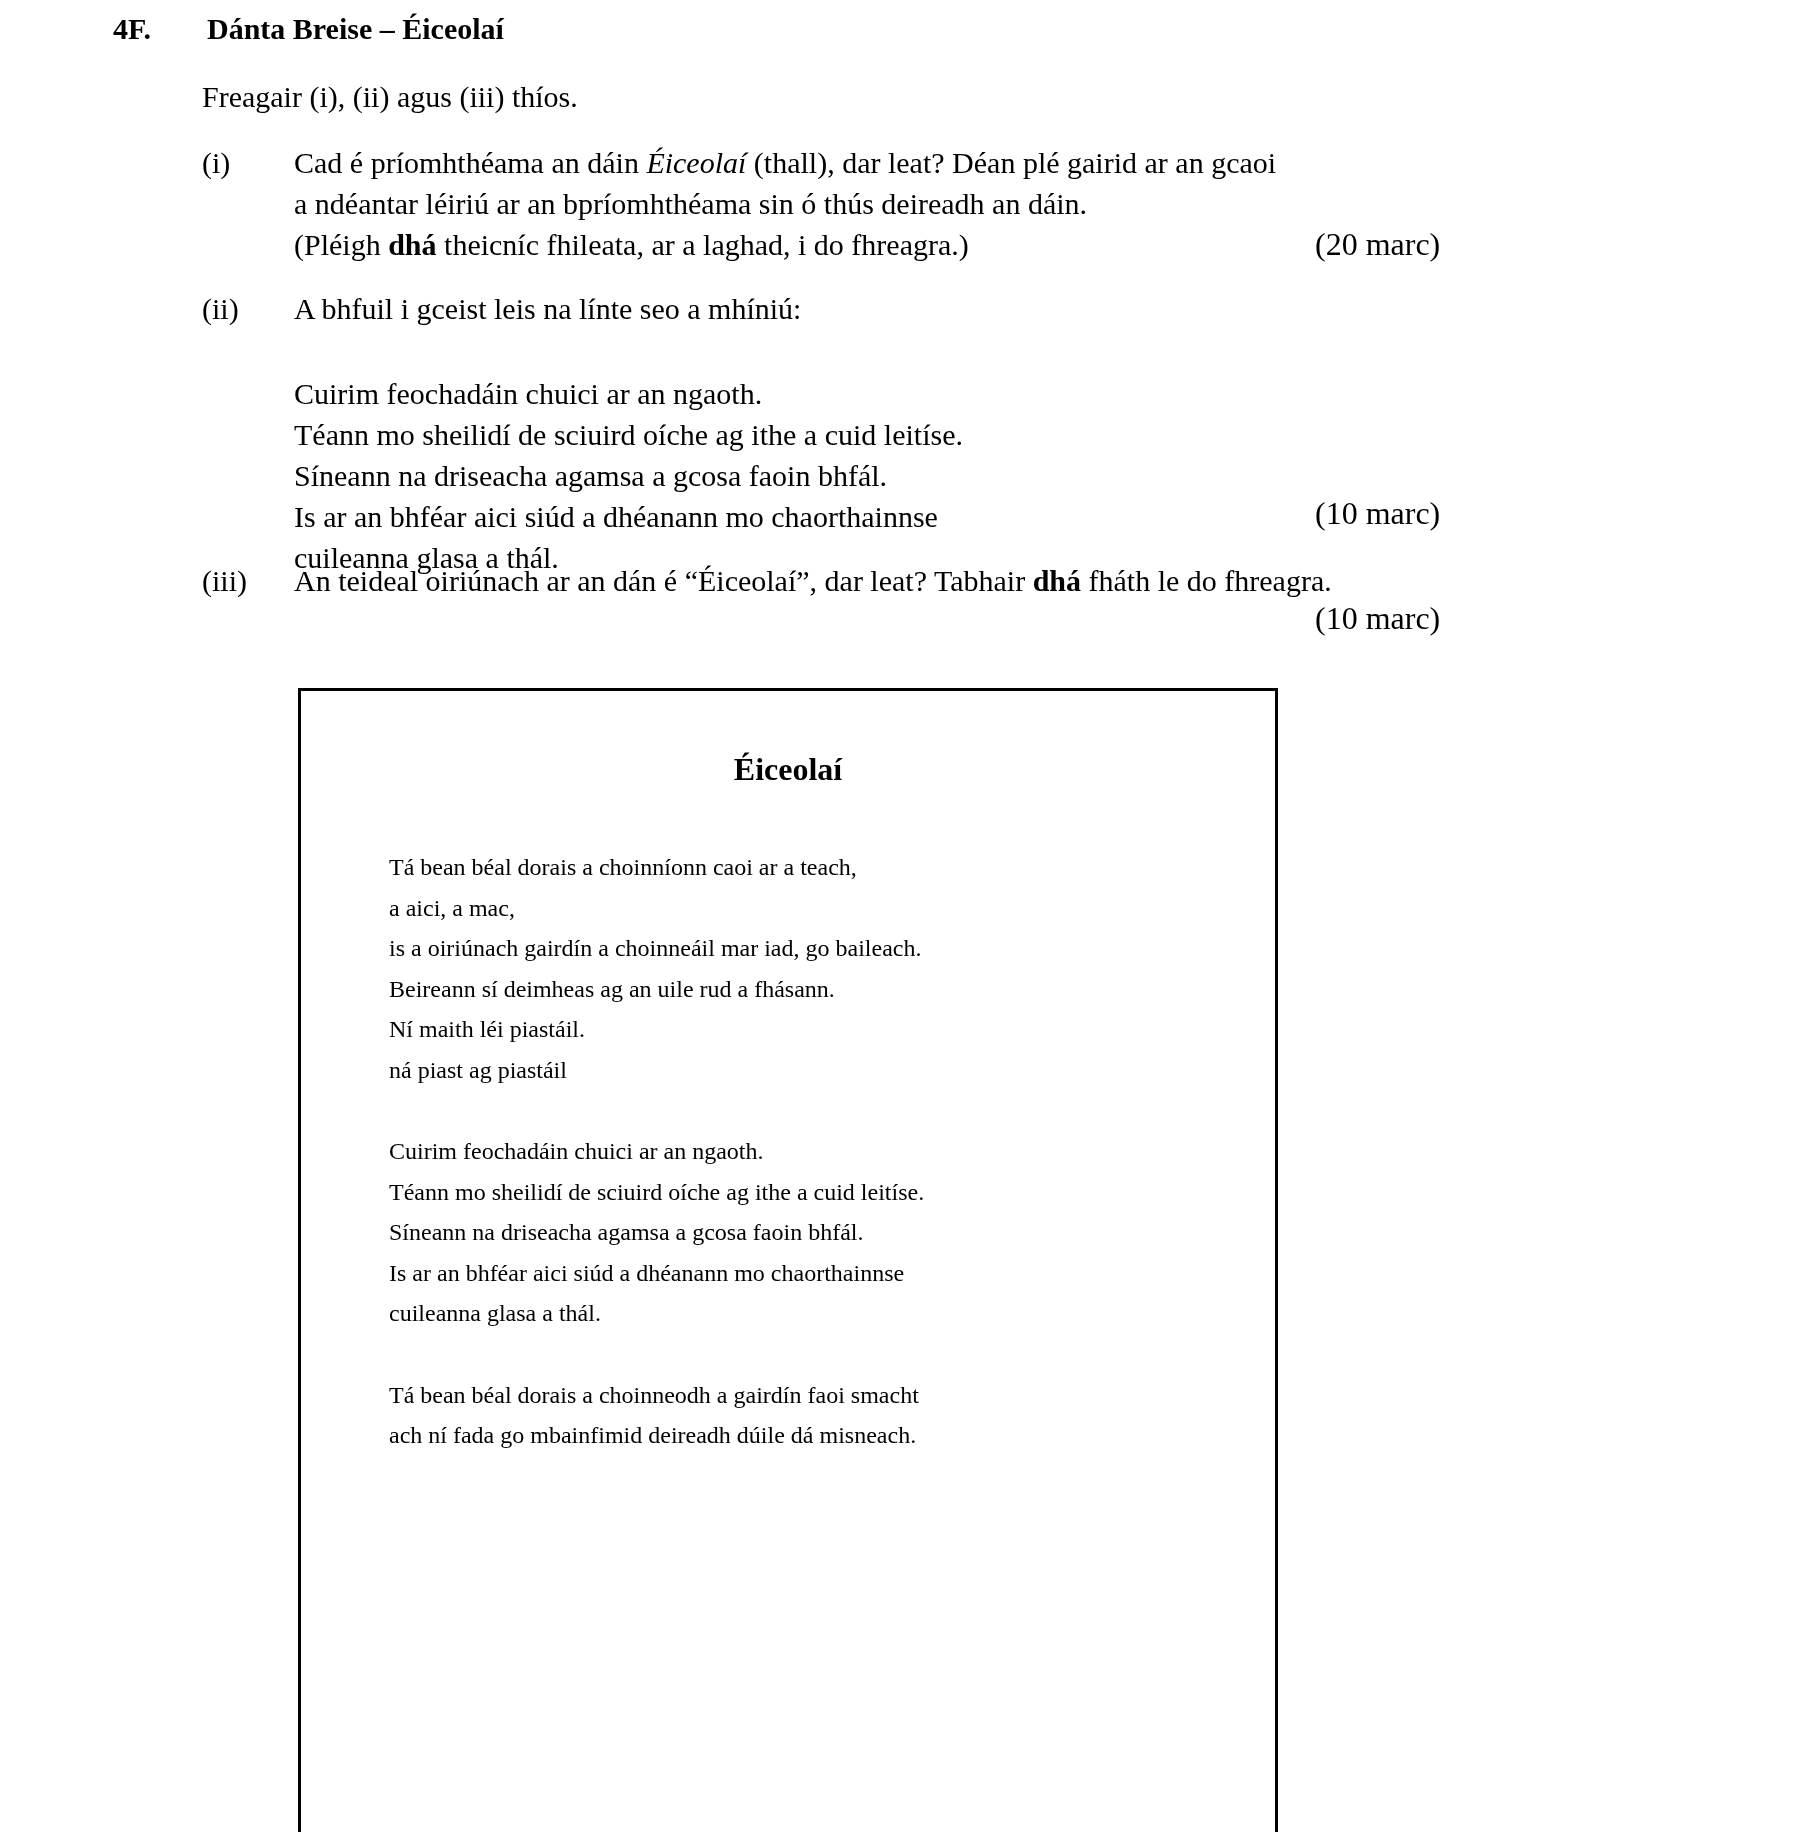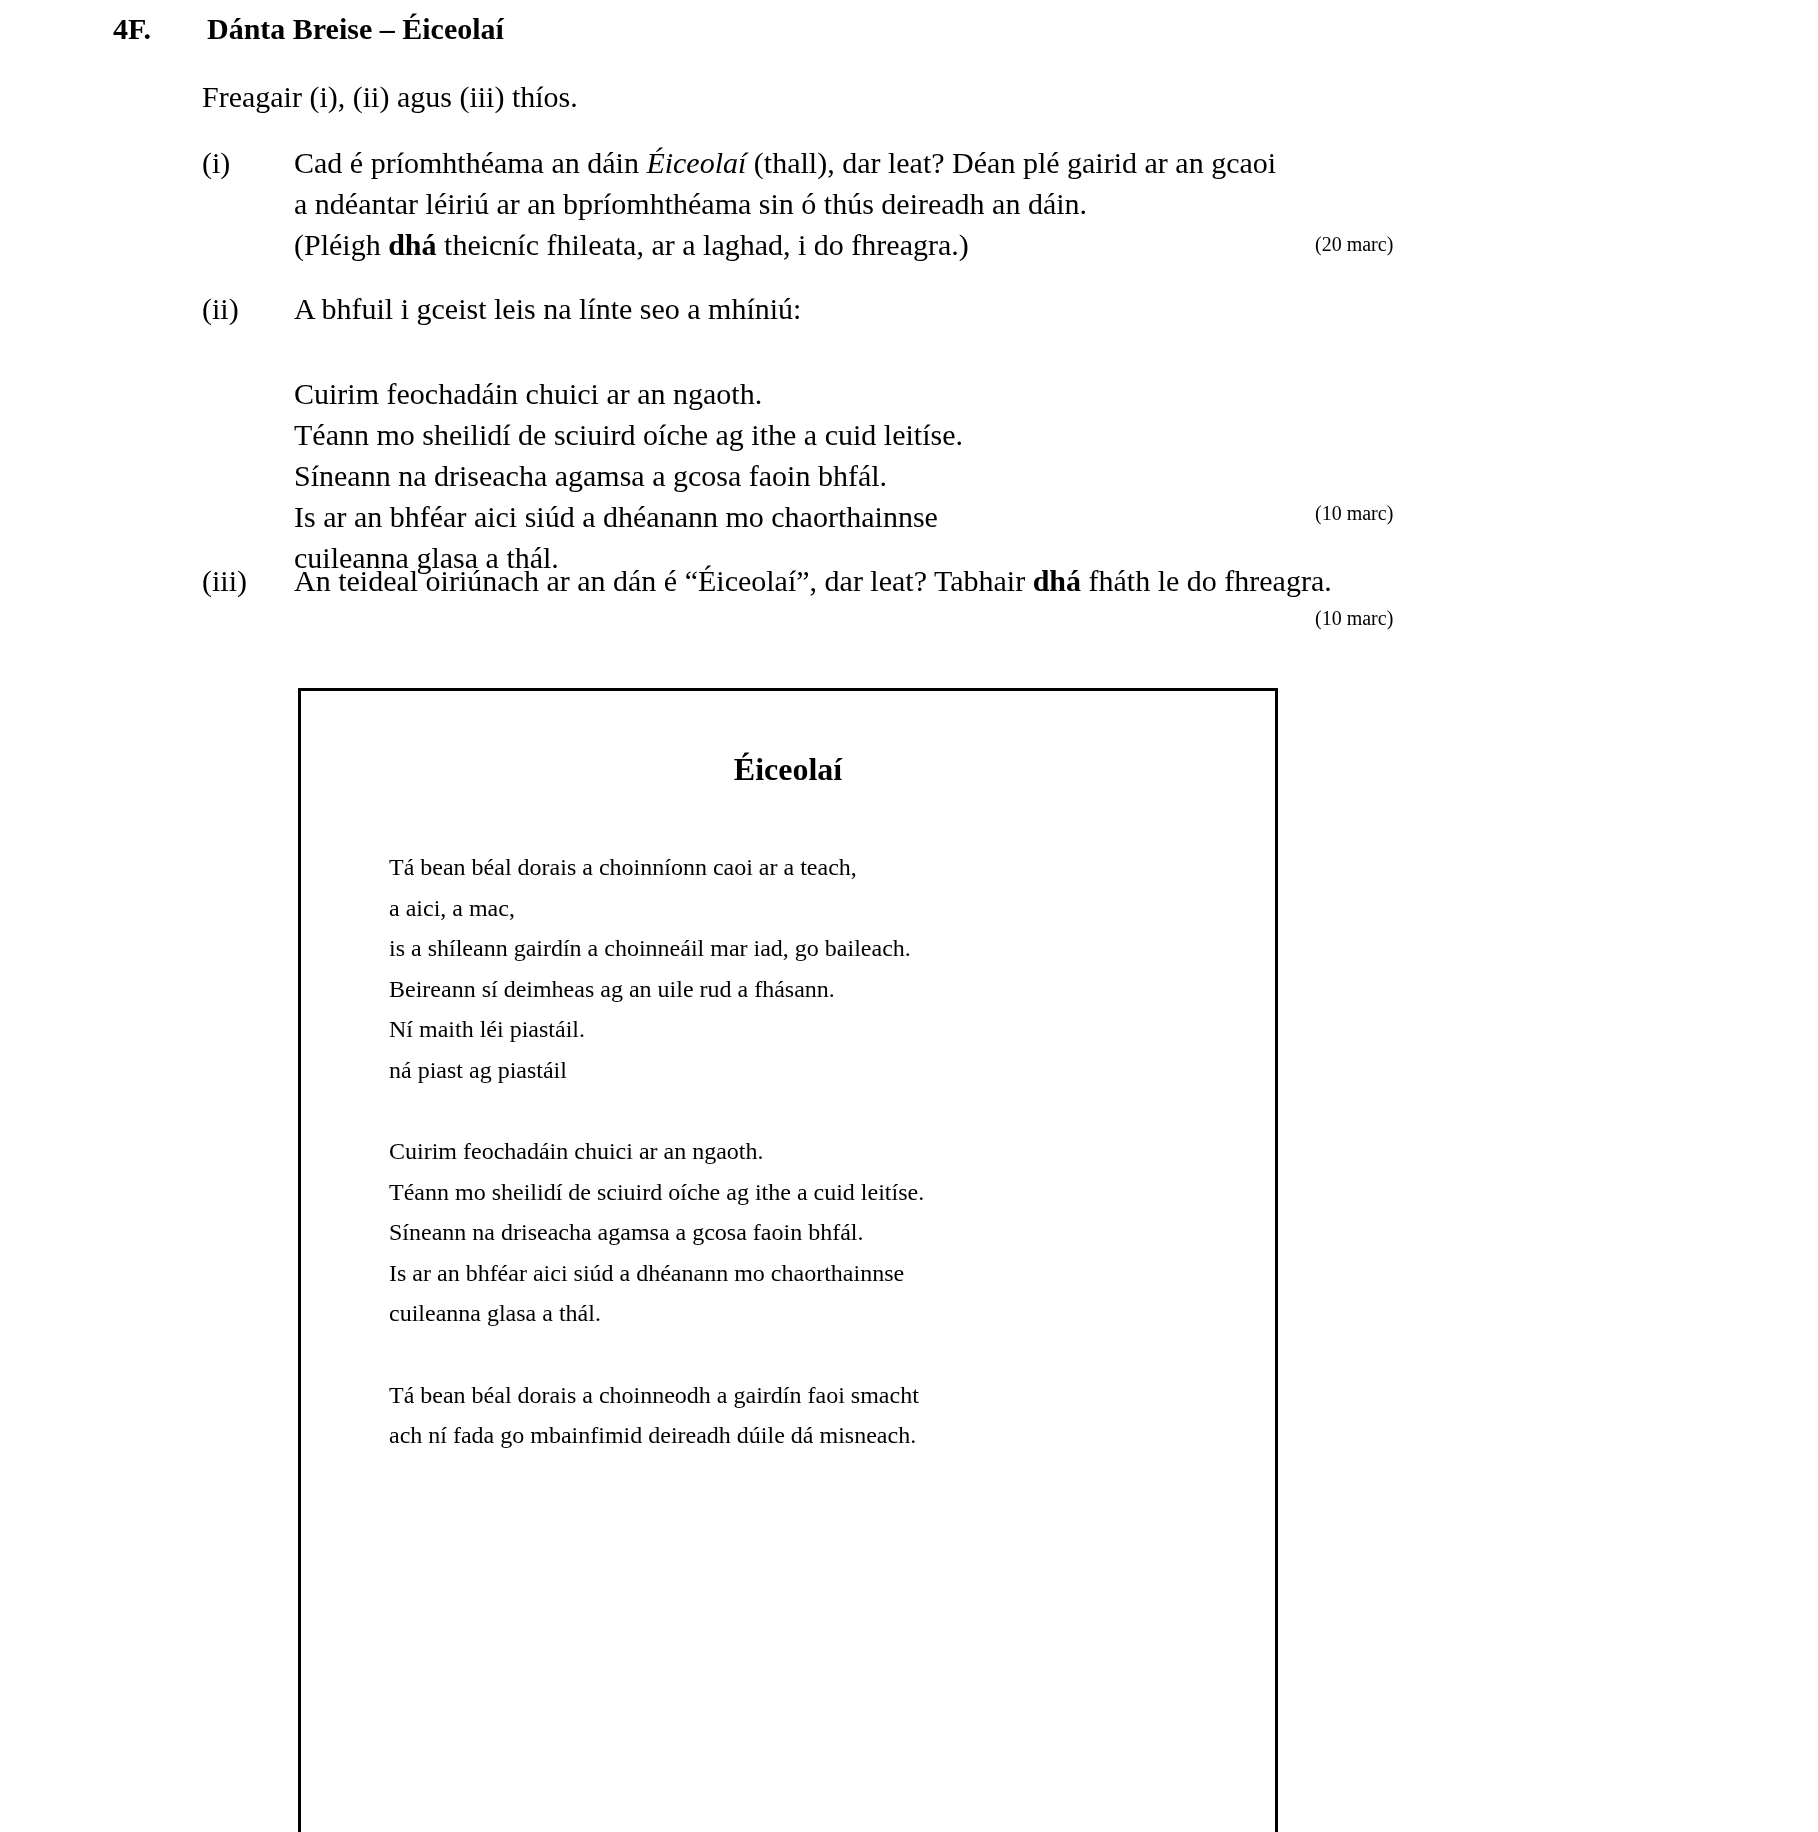--- a/index.html
+++ b/index.html
@@ -70,21 +70,21 @@
     line-height: 41px;
     position: relative;
   }
   .part .body .ln {
     white-space: nowrap;
     position: relative;
   }
   .marks {
     position: absolute;
     right: 0;
-    font-size: 20px;
+    font-size: 32px;
     line-height: 41px;
     white-space: nowrap;
   }
   .it { font-style: italic; }
   .bd { font-weight: bold; }
 
   #part-i   { left: 202px; top: 142px; }
   #part-ii  { left: 202px; top: 288px; }
   #part-iii { left: 202px; top: 560px; }
 
@@ -168,21 +168,21 @@
       </div>
   </div>
   <div class="marks marks-iii">(10 marc)</div>
 
   <div class="poem-box">
     <div class="poem-title">Éiceolaí</div>
     <div class="poem-body" id="poem-body">
         <div class="stanza">
           <div class="pl">Tá bean béal dorais a choinníonn caoi ar a teach,</div>
           <div class="pl">a aici, a mac,</div>
-          <div class="pl">is a shíleann gairdín a choinneáil mar iad, go baileach.</div>
+          <div class="pl">is a oiriúnach gairdín a choinneáil mar iad, go baileach.</div>
           <div class="pl">Beireann sí deimheas ag an uile rud a fhásann.</div>
           <div class="pl">Ní maith léi piastáil.</div>
           <div class="pl">ná piast ag piastáil</div>
         </div>
         <div class="stanza">
           <div class="pl">Cuirim feochadáin chuici ar an ngaoth.</div>
           <div class="pl">Téann mo sheilidí de sciuird oíche ag ithe a cuid leitíse.</div>
           <div class="pl">Síneann na driseacha agamsa a gcosa faoin bhfál.</div>
           <div class="pl">Is ar an bhféar aici siúd a dhéanann mo chaorthainnse</div>
           <div class="pl">cuileanna glasa a thál.</div>

